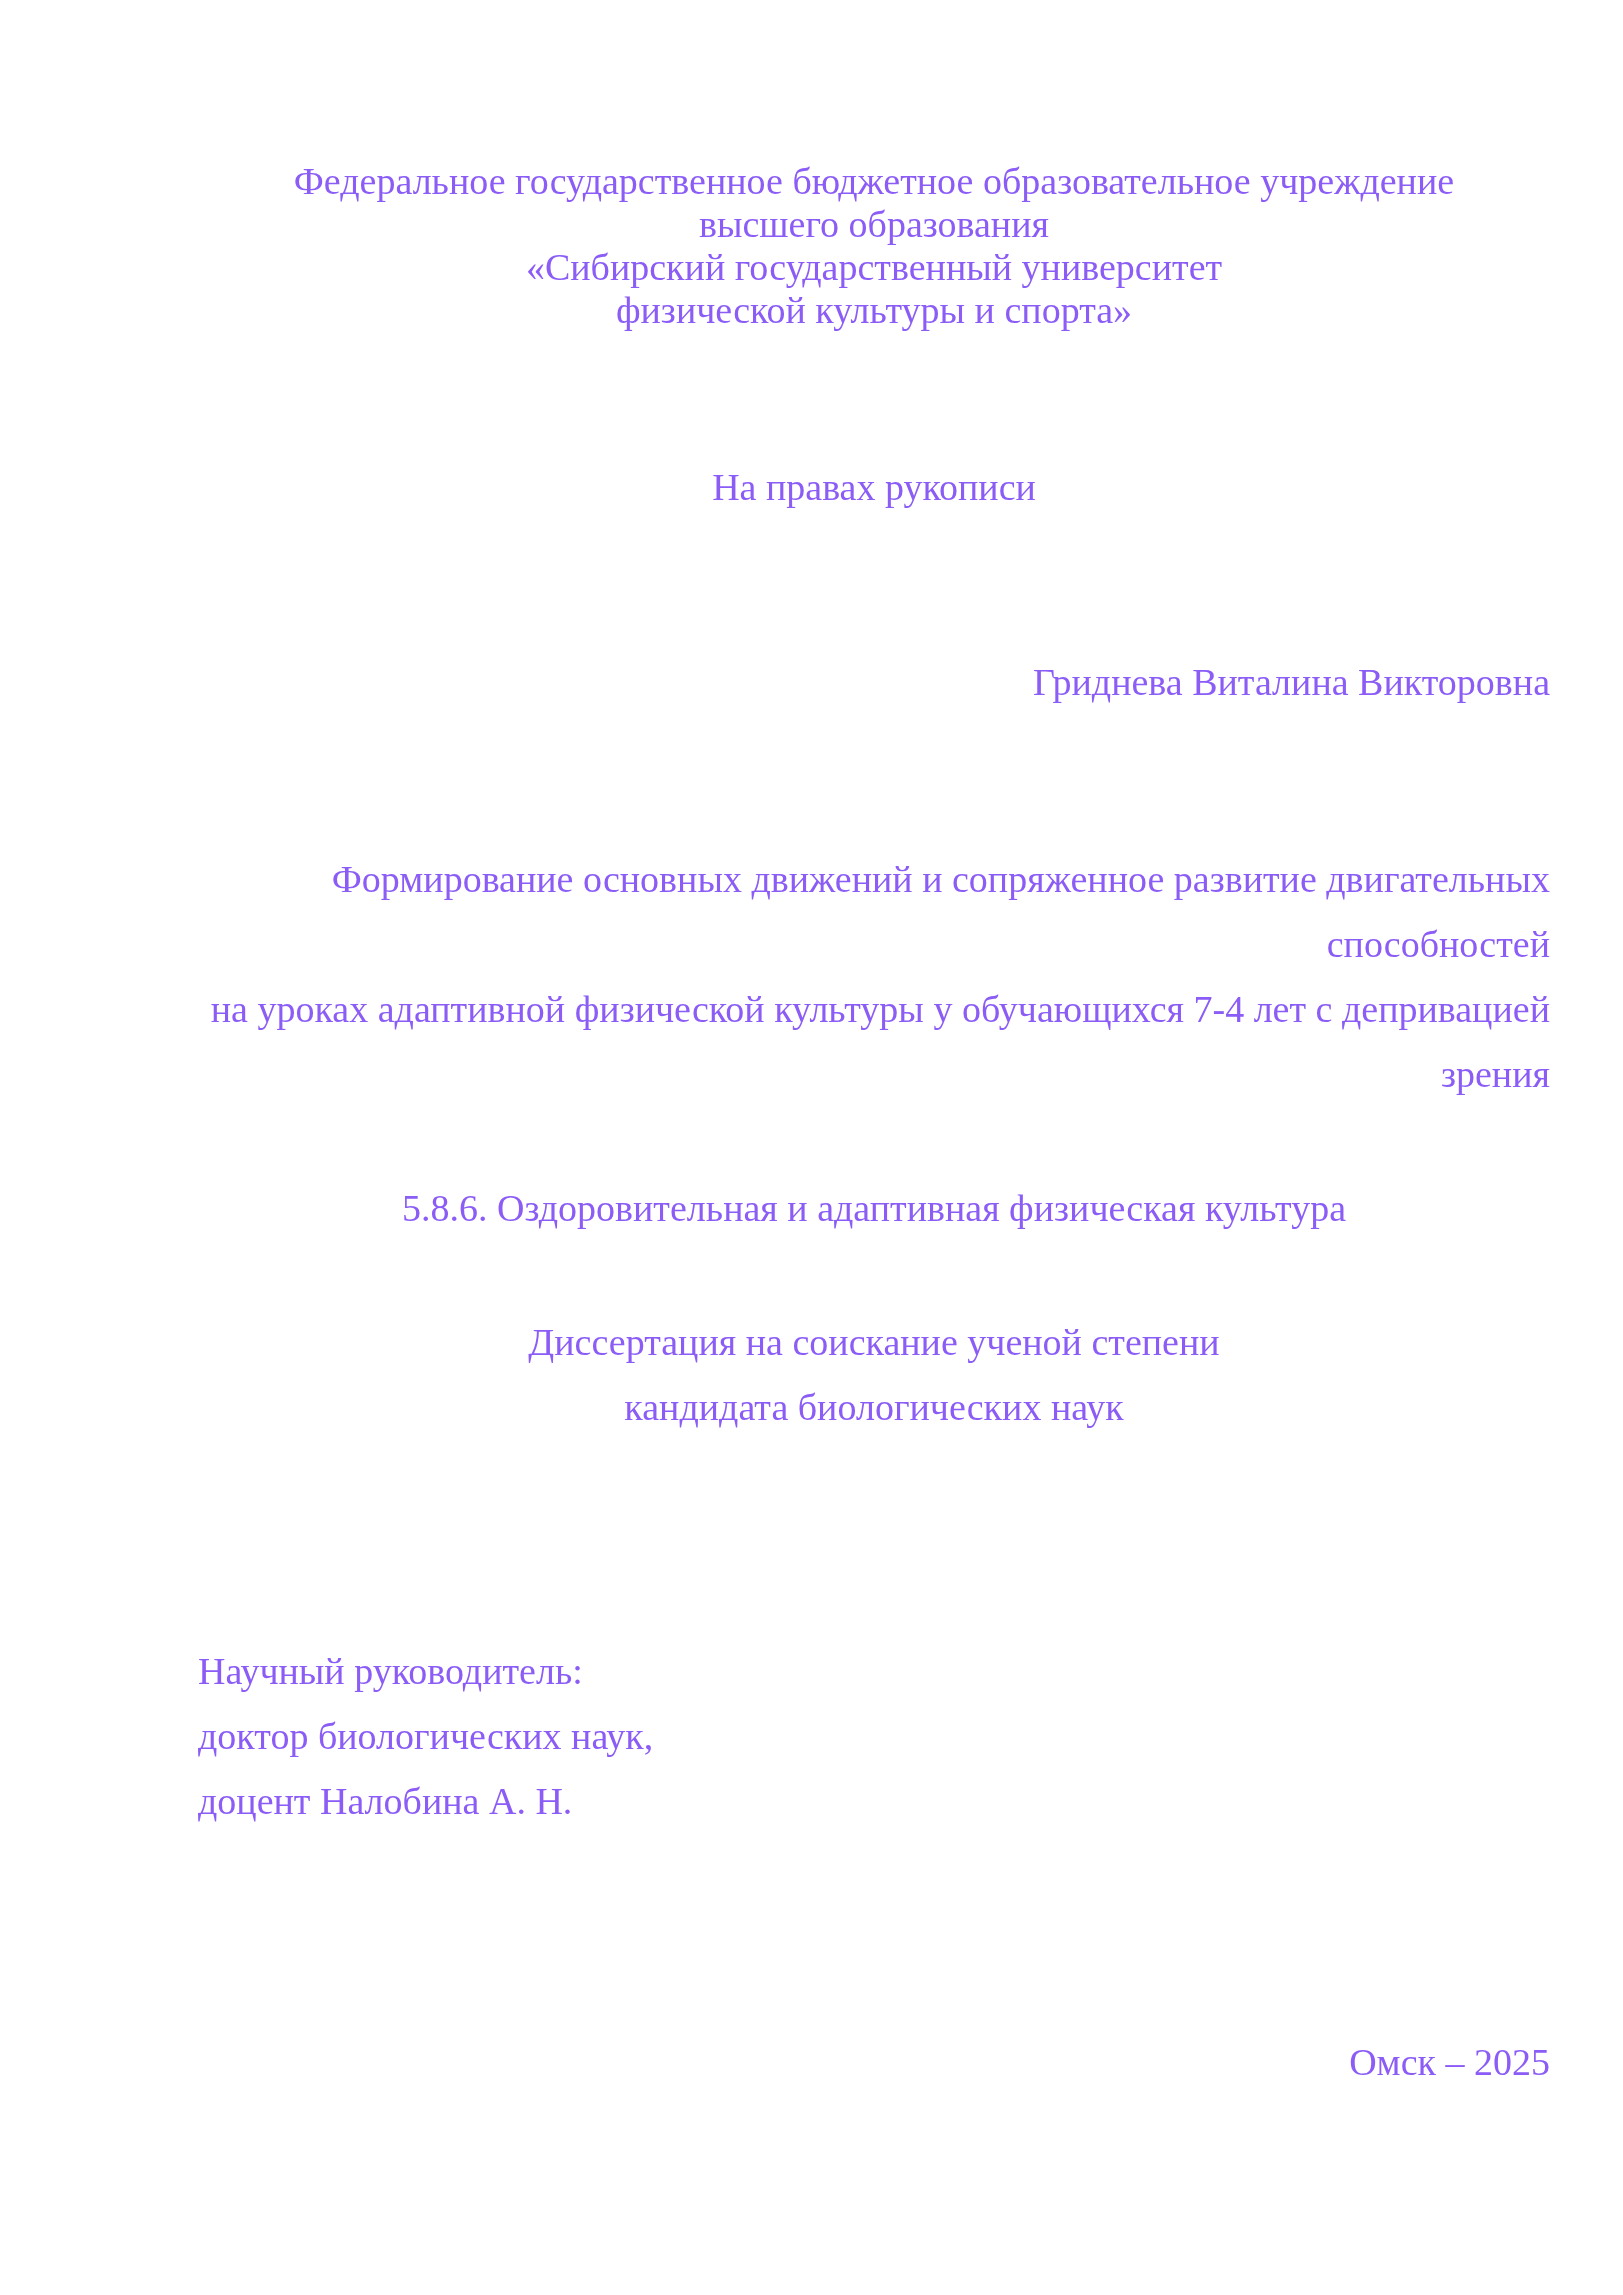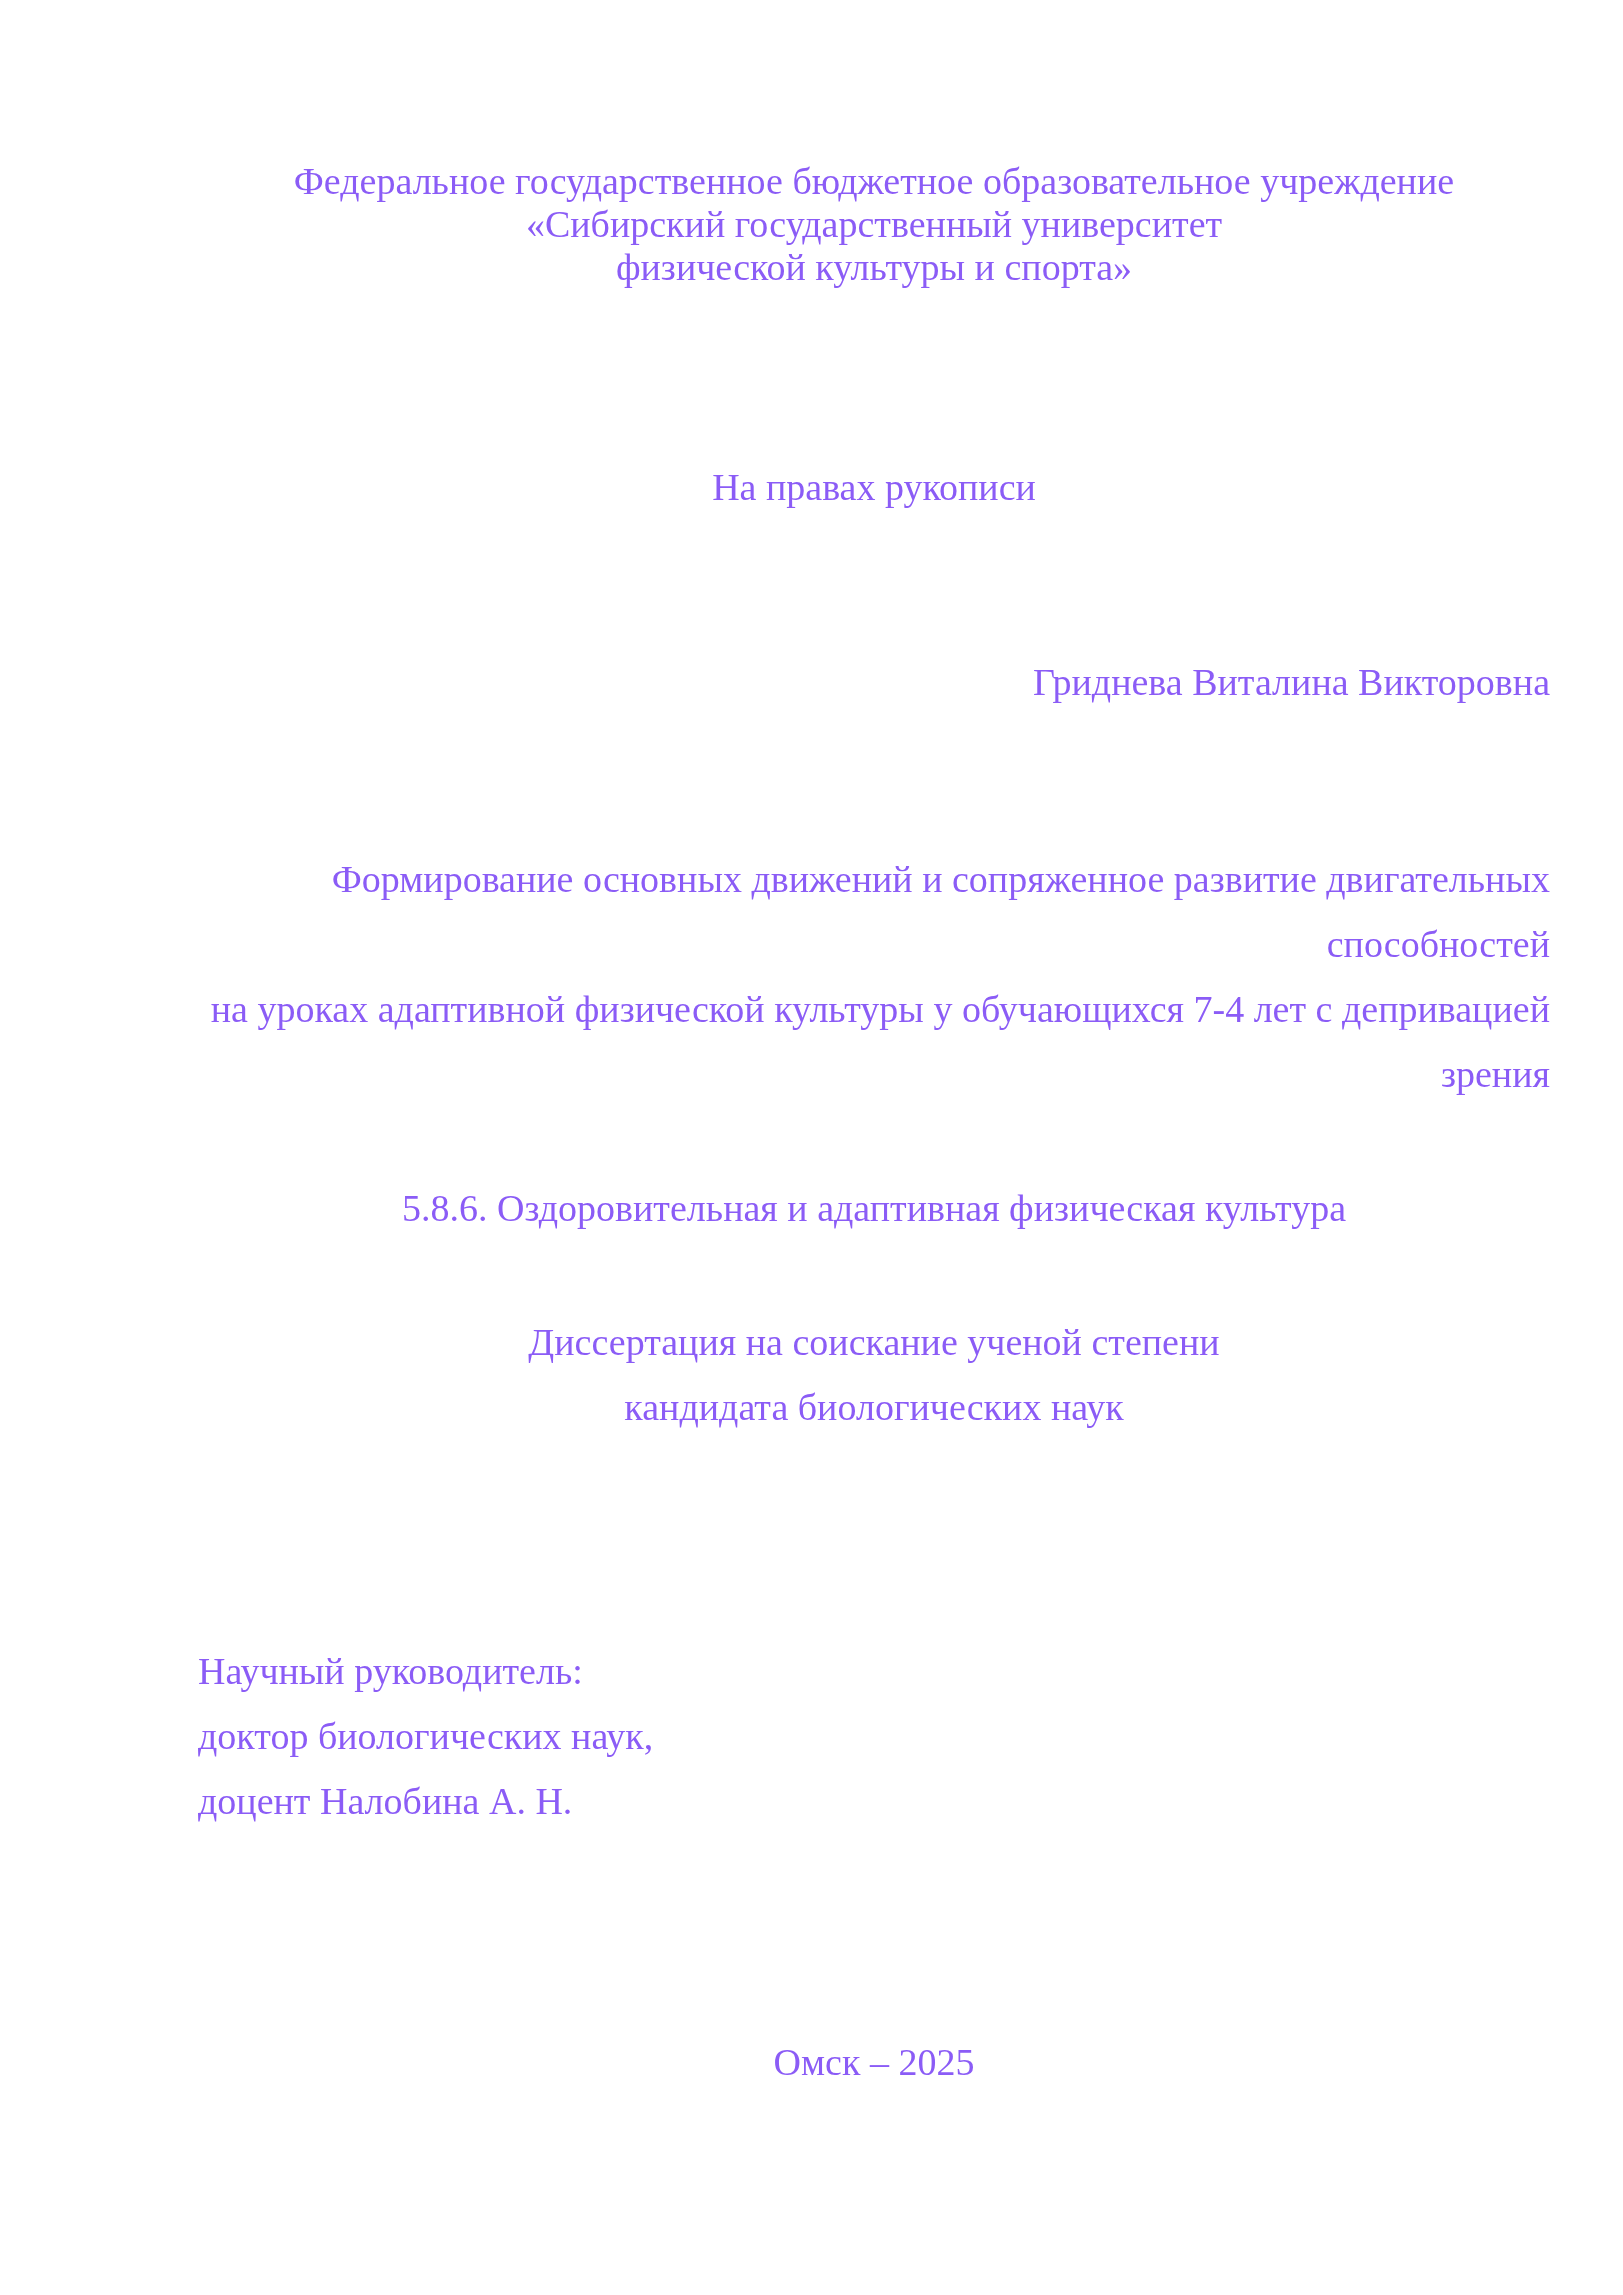--- a/index.html
+++ b/index.html
@@ -54,30 +54,31 @@
     text-align: center;
   }
   .supervisor-block {
     top: 1639px;
     line-height: 65px;
     text-align: left;
   }
   .city-year-block {
     top: 2030px;
     line-height: 65px;
-    text-align: center;
+    text-align: right;
   }
 </style>
 </head>
 <body>
 
 <div class="page">
 
   <header class="content-block org-block">
     <div>Федеральное государственное бюджетное образовательное учреждение</div>
+    <div>высшего образования</div>
     <div>«Сибирский государственный университет</div>
     <div>физической культуры и спорта»</div>
   </header>
 
   <div class="content-block manuscript-note">На правах рукописи</div>
 
   <div class="content-block author-block">Гриднева Виталина Викторовна</div>
 
   <div class="content-block title-block">
     <div>Формирование основных движений и сопряженное развитие двигательных способностей</div>

